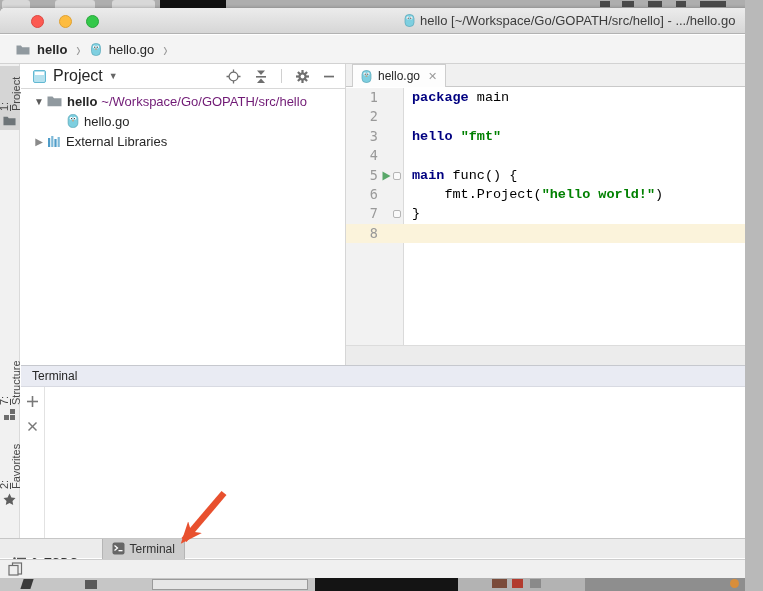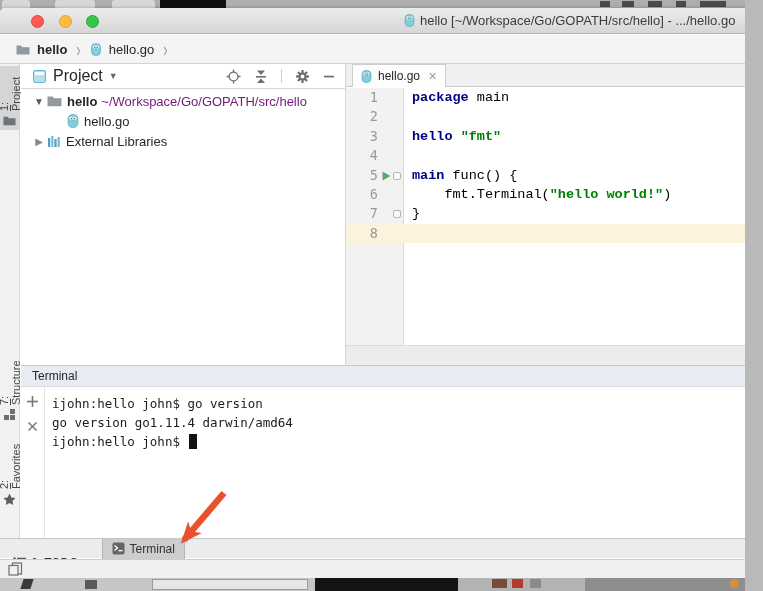--- a/index.html
+++ b/index.html
@@ -273,21 +273,21 @@
       <div class="code-area">
         <div class="gutter-bg"></div>
         <div id="code-lines">
             <div class="code-line"><span class="num">1</span><span class="gicons"></span><span class="src"><span class="tok-kw">package</span><span class="tok-pl"> main</span></span></div>
             <div class="code-line"><span class="num">2</span><span class="gicons"></span><span class="src"></span></div>
             <div class="code-line"><span class="num">3</span><span class="gicons"></span><span class="src"><span class="tok-kw">hello</span><span class="tok-pl"> </span><span class="tok-str">"fmt"</span></span></div>
             <div class="code-line"><span class="num">4</span><span class="gicons"></span><span class="src"></span></div>
             <div class="code-line"><span class="num">5</span><span class="gicons"><svg class="run" width="9" height="10" viewBox="0 0 9 10">
                   <polygon points="0.5,0.5 8.5,5 0.5,9.5" fill="#59a869"></polygon>
                 </svg><span class="fold"></span></span><span class="src"><span class="tok-kw">main</span><span class="tok-pl"> func() {</span></span></div>
-            <div class="code-line"><span class="num">6</span><span class="gicons"></span><span class="src"><span class="tok-pl">    fmt.Terminal(</span><span class="tok-str">"hello world!"</span><span class="tok-pl">)</span></span></div>
+            <div class="code-line"><span class="num">6</span><span class="gicons"></span><span class="src"><span class="tok-pl">    fmt.Project(</span><span class="tok-str">"hello world!"</span><span class="tok-pl">)</span></span></div>
             <div class="code-line"><span class="num">7</span><span class="gicons"><span class="fold"></span></span><span class="src"><span class="tok-pl">}</span></span></div>
             <div class="code-line caret-row"><span class="num">8</span><span class="gicons"></span><span class="src"></span></div>
           </div>
       </div>
       <div class="editor-bottom-strip"></div>
     </div>
 
     <div class="terminal">
       <div class="term-header">
         <span>Terminal</span>
@@ -296,21 +296,20 @@
         <div class="term-toolbar">
           <svg width="13" height="13" viewBox="0 0 13 13">
               <line x1="6.5" y1="1" x2="6.5" y2="12" stroke="#787878" stroke-width="1.6"></line>
               <line x1="1" y1="6.5" x2="12" y2="6.5" stroke="#787878" stroke-width="1.6"></line>
             </svg>
           <svg width="11" height="11" viewBox="0 0 11 11">
               <line x1="1.5" y1="1.5" x2="9.5" y2="9.5" stroke="#787878" stroke-width="1.5"></line>
               <line x1="9.5" y1="1.5" x2="1.5" y2="9.5" stroke="#787878" stroke-width="1.5"></line>
             </svg>
         </div>
-        <div class="term-text" id="term-text"><div><span>ijohn:hello john$ go version</span></div><div><span>go version go1.11.4 darwin/amd64</span></div><div><span>ijohn:hello john$ </span><span class="term-cursor"></span></div></div>
       </div>
     </div>
 
     <div class="toolbuttons">
       <span class="twbtn twbtn-todo">
         <svg width="13" height="11" viewBox="0 0 13 11">
             <circle cx="1.5" cy="1.5" r="1.2" fill="#555"></circle>
             <circle cx="1.5" cy="5.5" r="1.2" fill="#555"></circle>
             <circle cx="1.5" cy="9.5" r="1.2" fill="#555"></circle>
             <rect x="4" y="0.8" width="9" height="1.5" fill="#555"></rect>

